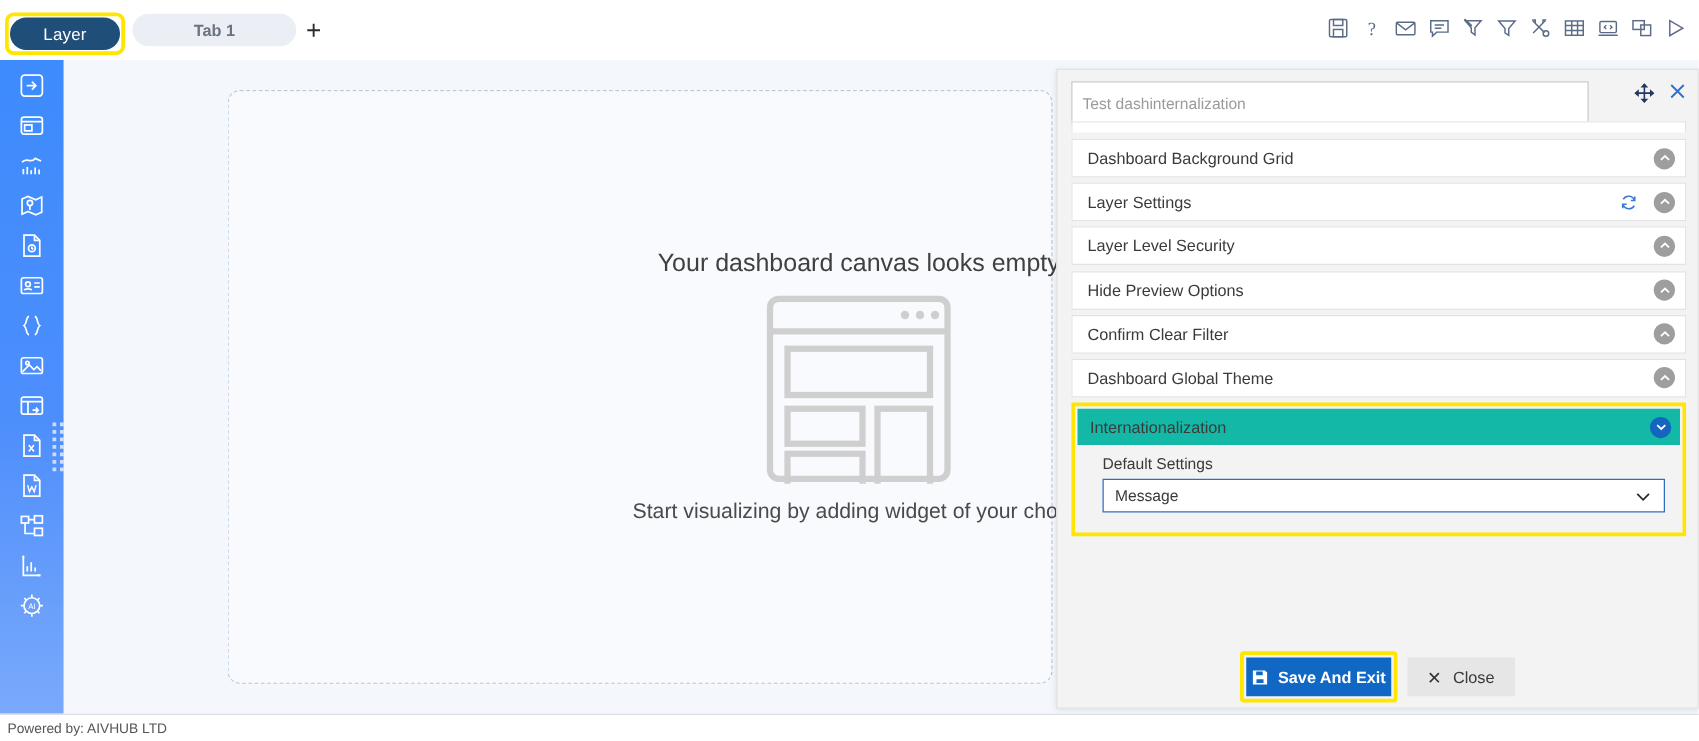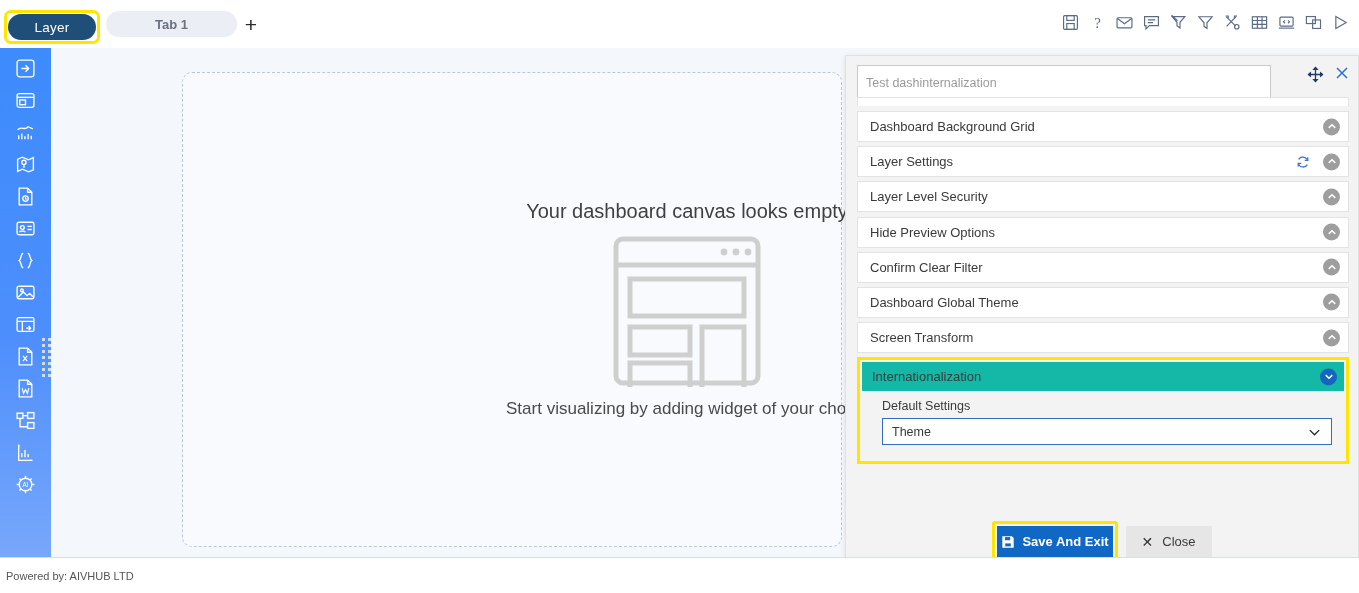--- a/index.html
+++ b/index.html
@@ -163,21 +163,21 @@
   .btn-save svg { display:block; }
   .btn-close {
     background:#e6e6e6; color:#3a3a3a; height:31px; padding:0 16px;
     display:flex; align-items:center; gap:9px; font-size:13px;
     border:none; margin-left:8px;
   }
   .btn-close .xg { font-size:14px; color:#333; }
 
   
   .footer {
-    position:absolute; left:0; bottom:0; width:1359px; height:36px;
+    position:absolute; left:0; bottom:0; width:1359px; height:22px;
     background:#ffffff; border-top:1px solid #d9dde4;
     display:flex; align-items:center;
   }
   .footer span { font-size:11px; color:#555; padding-left:6px; }
 </style>
 </head>
 <body>
 
 <div id="app">
 
@@ -482,43 +482,35 @@
       <div class="acc">
         <span class="acc-label">Dashboard Global Theme</span>
         <span class="acc-chev">
           <svg viewBox="0 0 14 14" width="12" height="12" fill="none" stroke="#fff" stroke-width="1.7">
               <path d="M3.2 8.6 L7 5 L10.8 8.6"></path>
             </svg>
         </span>
       </div>
 
 
-      <div class="acc">
-        <span class="acc-label">Screen Transform</span>
-        <span class="acc-chev">
-          <svg viewBox="0 0 14 14" width="12" height="12" fill="none" stroke="#fff" stroke-width="1.7">
-              <path d="M3.2 8.6 L7 5 L10.8 8.6"></path>
-            </svg>
-        </span>
-      </div>
 
       <div class="acc-hl">
         <div class="acc-hl-inner">
           <div class="acc-open-head">
             <span class="acc-label">Internationalization</span>
             <span class="acc-chev-blue">
               <svg viewBox="0 0 14 14" width="12" height="12" fill="none" stroke="#fff" stroke-width="1.7">
                   <path d="M3.2 5.4 L7 9 L10.8 5.4"></path>
                 </svg>
             </span>
           </div>
           <div class="acc-body">
             <div class="field-label">Default Settings</div>
             <div class="select-box">
-              <span>Theme</span>
+              <span>Message</span>
               <span class="select-chev">
                 <svg viewBox="0 0 16 16" width="15" height="15" fill="none" stroke="#2a2a2a" stroke-width="1.5">
                     <path d="M3 6 L8 11 L13 6"></path>
                   </svg>
               </span>
             </div>
           </div>
         </div>
       </div>
 

